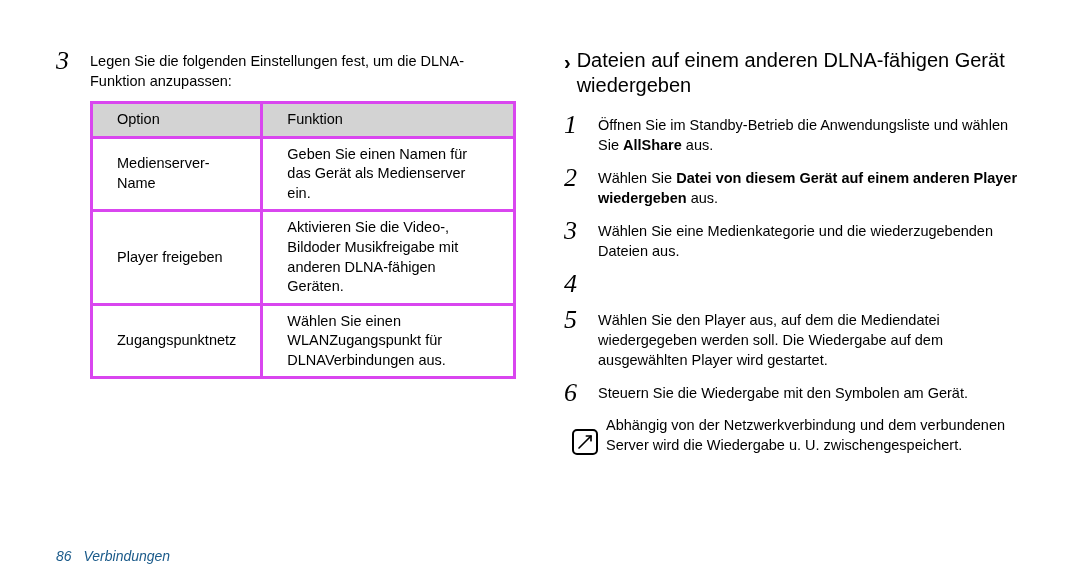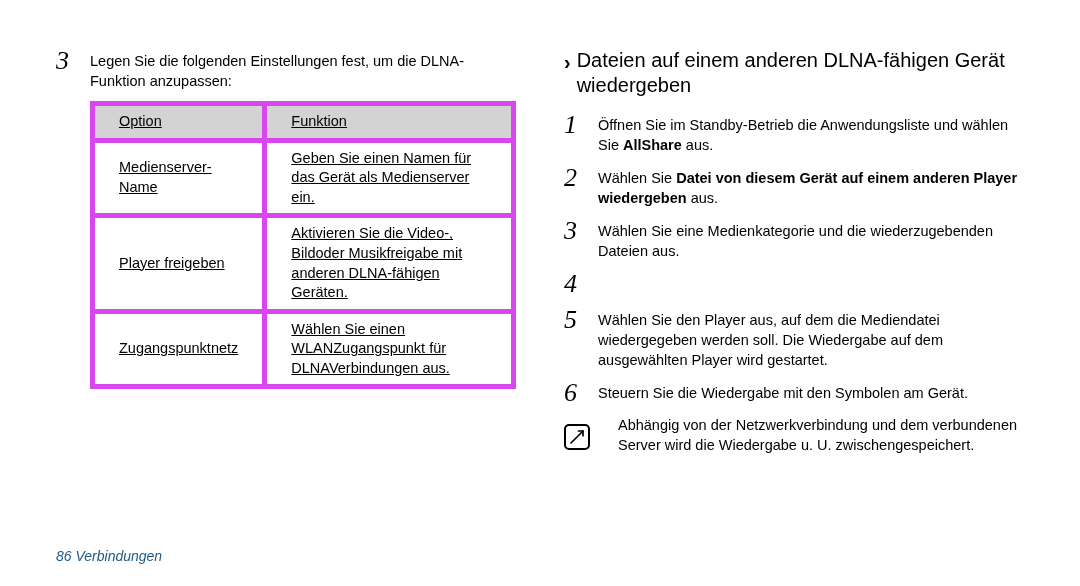--- a/index.html
+++ b/index.html
@@ -44,26 +44,25 @@
   .step-body b { font-weight: 700; margin-top: 20px; }
   .tbl {
     border-collapse: collapse;
     width: 100%;
     margin-top: 6px;
     margin-left: 34px;
     width: calc(100% - 34px);
     font-size: 14.5px;
   }
   .tbl th, .tbl td {
-    border: 5px solid #d946ef;
+    border: 3px solid #d946ef;
     padding: 6px 24px;
     text-align: left;
     vertical-align: top;
     line-height: 1.35;
-    text-decoration: underline;
   }
   .tbl th {
     background: #d3d3d3;
     font-weight: 400;
   }
   .tbl td:first-child, .tbl th:first-child {
     width: 38%;
     vertical-align: middle;
   }
   .heading {
@@ -78,24 +77,24 @@
     line-height: 1.2;
     padding-top: 2px;
   }
   .heading-text {
     font-size: 20px;
     font-weight: 400;
     line-height: 1.25;
   }
   .note {
     display: flex;
-    align-items: center;
-    gap: 28px;
+    align-items: flex-end;
+    gap: 8px;
     margin-top: 4px;
-    margin-left: 0;
+    margin-left: 8px;
   }
   .note-icon {
     width: 26px;
     height: 26px;
     border: 2px solid #000;
     border-radius: 5px;
     display: flex;
     align-items: center;
     justify-content: center;
     flex-shrink: 0;
@@ -109,21 +108,21 @@
   .footer {
     position: absolute;
     bottom: 22px;
     left: 56px;
     font-size: 14px;
     font-style: italic;
     color: #1a5a8a;
   }
   .footer .pg {
     font-style: italic;
-    margin-right: 0;
+    margin-right: 8px;
   }
 </style>
 </head>
 <body>
 
 <div class="cols">
   <div class="col">
     <div class="step">
       <div class="step-num">3</div>
       <div class="step-body">Legen Sie die folgenden Einstellungen fest, um die DLNA-Funktion anzupassen:</div>

